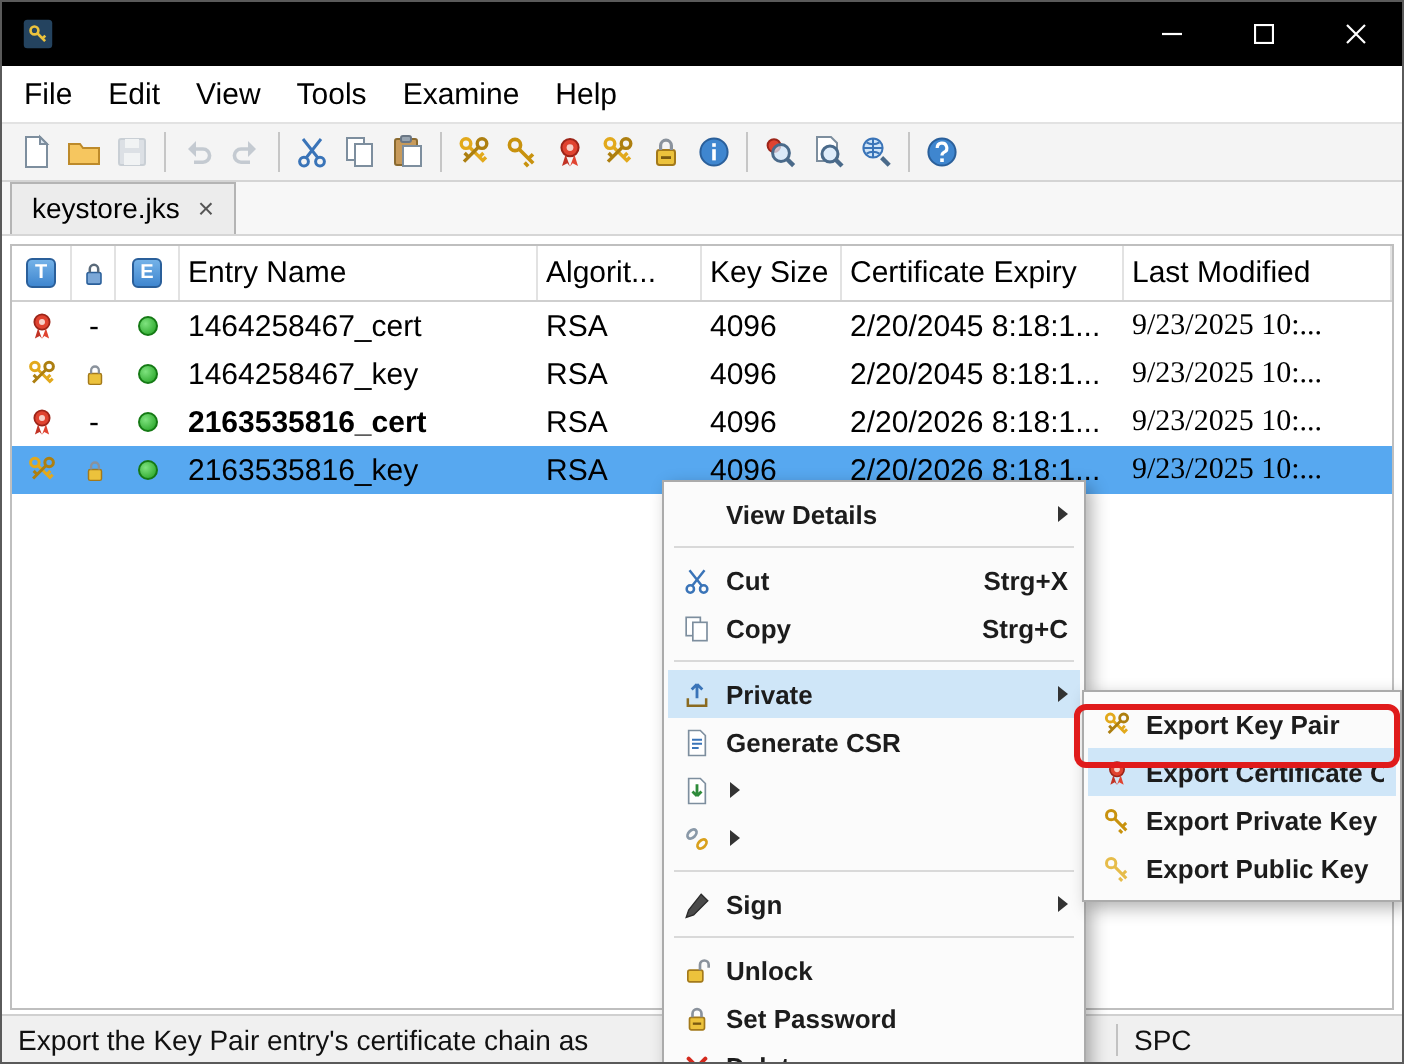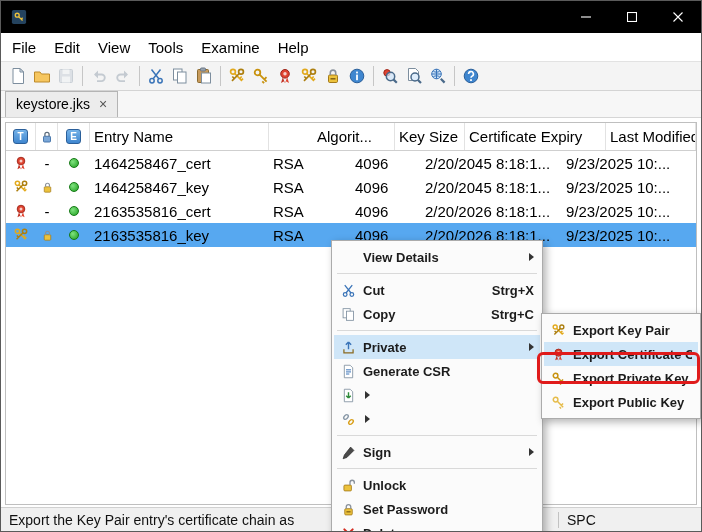--- a/index.html
+++ b/index.html
@@ -33,38 +33,38 @@
   .content { position: relative; height: 389px; }
   .table-panel { position: absolute; left: 4px; right: 4px; top: 4px; bottom: 2px; border: 1px solid #bfbfbf; background: #fff; overflow: hidden; }
   .table-header { display: flex; height: 28px; border-bottom: 1px solid #cfcfcf; background: #fff; }
   .th { display: flex; align-items: center; padding: 0 4px; font-size: 15px; border-right: 1px solid #e2e2e2; overflow: hidden; white-space: nowrap; }
   .th.center { justify-content: center; padding: 0; }
   .th.flex { flex: 1; }
   .tr { display: flex; height: 24px; align-items: center; }
   .tr.selected { background: var(--selection, #57a8f0); }
   .td { padding: 0 4px; font-size: 15px; overflow: hidden; white-space: nowrap; display: flex; align-items: center; height: 100%; }
   .td.center { justify-content: center; padding: 0; }
-  .td.flex { flex: 1; }
+  .td.flex { flex: 1; font-family: Liberation Serif, serif; }
   .letter-badge { width: 15px; height: 15px; border-radius: 3px; background: linear-gradient(#74b2e8, #3f86cf);
                   border: 1px solid #2a5f9a; color: #fff; font-size: 10px; font-weight: bold;
                   display: flex; align-items: center; justify-content: center; }
   .dot { width: 10px; height: 10px; border-radius: 50%; background: radial-gradient(circle at 35% 35%, #7fe37f, #1f9e1f); border: 1px solid #157a15; }
   .icon { display: inline-flex; }
 
   
   .statusbar { position: absolute; left: 0; right: 0; bottom: 0; height: 24px; background: #f0f0f0; border-top: 1px solid #d0d0d0;
                display: flex; align-items: center; font-size: 14px; padding: 0 8px; color: #111; }
   .status-msg { flex: 1; overflow: hidden; white-space: nowrap; }
   .status-sep { width: 1px; height: 16px; background: #c2c2c2; margin: 0 8px; }
   .status-right { width: 126px; }
 
   
   .menu { position: absolute; background: #fbfbfb; border: 1px solid #ababab; box-shadow: 3px 3px 8px rgba(0,0,0,.3); padding: 4px 2px; z-index: 50; }
   .context-menu { left: 330px; top: 239px; width: 212px; height: 322px; overflow: hidden; }
-  .submenu { left: 540px; top: 312px; width: 160px; }
+  .submenu { left: 540px; top: 344px; width: 160px; }
   .m-item { height: 24px; display: flex; align-items: center; padding: 0 6px 0 3px; font-size: 13px; font-weight: 600; color: #1c1c1c; }
   .m-item.hl { background: var(--menu-highlight, #cfe6f8); }
   .m-icon { width: 22px; display: flex; justify-content: center; }
   .m-label { flex: 1; padding-left: 4px; white-space: nowrap; overflow: hidden; }
   .m-shortcut { padding-left: 12px; }
   .m-arrow { width: 0; height: 0; border-left: 5px solid #333; border-top: 4px solid transparent; border-bottom: 4px solid transparent; margin-left: 6px; }
   .m-sep { height: 1px; background: #d9d9d9; margin: 4px 3px; }
 
   
   .annotation { position: absolute; left: 536px; top: 351px; width: 163px; height: 32px;
@@ -305,21 +305,21 @@
                 <path d="M6.3 8V5.8a2.7 2.7 0 0 1 5.4 0V8" fill="none" stroke="#5a6a7a" stroke-width="1.6"></path>
               </svg>
             </span>
           </div>
           <div class="th center" style="width: 32px;">
             <div class="letter-badge">E</div>
           </div>
           <div class="th" style="width: 179px;">
             <span>Entry Name</span>
           </div>
-          <div class="th" style="width: 82px; margin-left: 44px;">
+          <div class="th" style="width: 82px;">
             <span>Algorit...</span>
           </div>
           <div class="th" style="width: 70px;">
             <span>Key Size</span>
           </div>
           <div class="th" style="width: 141px;">
             <span>Certificate Expiry</span>
           </div>
           <div class="th flex">
             <span>Last Modified</span>
@@ -391,21 +391,21 @@
                   <path d="M11.2 10.2L13 16l-2.7-1.4L9 16.2z" fill="#e04330"></path>
                 </svg>
               </span>
             </div>
             <div class="td center" style="width: 22px;">
               <span>-</span>
             </div>
             <div class="td center" style="width: 32px;">
               <div class="dot"></div>
             </div>
-            <div class="td" style="width: 179px;">2163535816_cert</div>
+            <div class="td" style="width: 179px; font-weight: bold;">2163535816_cert</div>
             <div class="td" style="width: 82px;">RSA</div>
             <div class="td" style="width: 70px;">4096</div>
             <div class="td" style="width: 141px;">2/20/2026 8:18:1...</div>
             <div class="td flex">9/23/2025 10:...</div>
           </div>
           <div class="tr selected">
             <div class="td center" style="width: 30px;">
               <span class="icon">
                 <svg width="16" height="16" viewBox="0 0 18 18">
                   <g fill="none" stroke="#e2a91c" stroke-width="1.7">

